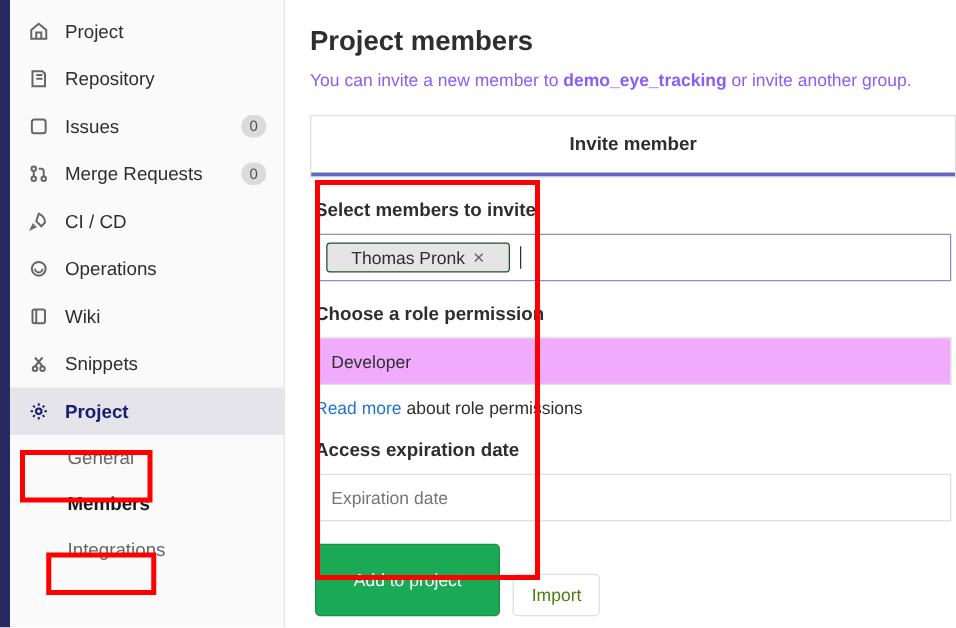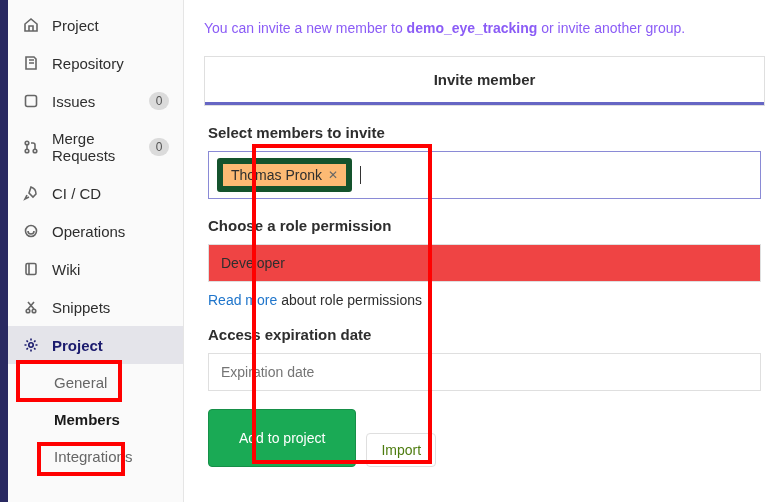--- a/index.html
+++ b/index.html
@@ -1,40 +1,40 @@
 <!DOCTYPE html>
 <html><head>
 <meta charset="utf-8">
 <style>
   * { box-sizing: border-box; margin: 0; padding: 0; }
   body { font-family: -apple-system, BlinkMacSystemFont, "Segoe UI", Helvetica, Arial, sans-serif; font-size: 14px; color: #2e2e2e; background: #fff; width: 765px; height: 502px; overflow: hidden; position: relative; }
   .layout { display: flex; height: 100%; }
   .left-dark { width: 8px; background: #292961; flex-shrink: 0; }
-  .sidebar { width: 176px; background: #fafafa; border-right: 1px solid #e5e5e5; flex-shrink: 0; padding-top: 6px; }
+  .sidebar { width: 220px; background: #fafafa; border-right: 1px solid #e5e5e5; flex-shrink: 0; padding-top: 6px; }
   .nav-item { display: flex; align-items: center; padding: 10px 14px; color: #2e2e2e; cursor: pointer; position: relative; }
   .nav-item.active { background: #e4e4ea; color: #1b1b6e; font-weight: 600; }
   .nav-item .icon { width: 18px; height: 18px; display: inline-flex; align-items: center; justify-content: center; margin-right: 12px; color: #666; }
   .nav-item.active .icon { color: #1b1b6e; }
   .nav-item .label { flex: 1; font-size: 15px; }
   .nav-item .badge { background: #dbdbdb; color: #525252; border-radius: 10px; font-size: 12px; min-width: 20px; height: 18px; display: inline-flex; align-items: center; justify-content: center; padding: 0 6px; }
   .sub-item { display: flex; align-items: center; padding: 10px 14px 10px 46px; color: #666; cursor: pointer; font-size: 15px; }
   .sub-item.active { color: #1a1a1a; font-weight: 600; }
   .main { flex: 1; padding: 20px 0 0 20px; overflow: hidden; }
   h1 { font-size: 22px; font-weight: 700; margin-bottom: 10px; }
   .intro { font-size: 14px; color: #8b5cf6; margin-bottom: 20px; }
   .intro b { font-weight: 700; }
   .tabbar { border: 1px solid #dfdfdf; display: flex; }
   .tab { flex: 1; text-align: center; padding: 14px 0; font-size: 15px; font-weight: 600; border-bottom: 3px solid #6666c4; cursor: pointer; }
   .form-area { padding: 18px 4px 0 4px; }
   .field-label { font-weight: 600; font-size: 15px; margin-bottom: 10px; display: block; }
   .token-input { border: 1px solid #8a8ad6; background: #fff; padding: 6px 8px; display: flex; align-items: center; gap: 8px; margin-bottom: 18px; }
-  .token { border: 6px solid #14532d; border-radius: 3px; padding: 3px 8px; font-size: 14px; display: inline-flex; align-items: center; gap: 6px; background: #fdba74; }
+  .token { border: 1px solid #14532d; border-radius: 3px; padding: 3px 19px; font-size: 14px; display: inline-flex; align-items: center; gap: 6px; background: #e5e5e5; }
   .token .x { color: #666; cursor: pointer; font-size: 12px; }
   .cursor { width: 1px; height: 18px; background: #333; display: inline-block; }
-  .select-box { border: 1px solid #dfdfdf; background: #ef4444; padding: 10px 12px; font-size: 14px; margin-bottom: 10px; cursor: pointer; }
+  .select-box { border: 1px solid #dfdfdf; background: #f0abfc; padding: 10px 12px; font-size: 14px; margin-bottom: 10px; cursor: pointer; }
   .readmore { font-size: 14px; margin-bottom: 18px; }
   .readmore a { color: #1f75cb; text-decoration: none; }
   .text-input { border: 1px solid #dfdfdf; background: #fff; padding: 10px 12px; font-size: 14px; margin-bottom: 18px; width: 100%; color: #4c1d95; }
   .btn-row { display: flex; gap: 10px; }
   .btn-primary { background: #1aaa55; color: #fff; border: 1px solid #168f48; border-radius: 4px; padding: 8px 30px; font-size: 14px; cursor: pointer; }
   .btn-secondary { background: #fff; color: #4d7c0f; border: 1px solid #dfdfdf; border-radius: 4px; padding: 8px 14px; font-size: 14px; cursor: pointer; margin-top: 24px; }
   .hl { position: absolute; border: 4px solid #ff0000; pointer-events: none; z-index: 50; }
   .hl-settings { left: 16px; top: 360px; width: 106px; height: 42px; }
   .hl-members { left: 37px; top: 442px; width: 88px; height: 34px; }
   .hl-form { left: 252px; top: 144px; width: 180px; height: 320px; }
@@ -131,20 +131,21 @@
           </svg>
         </span>
       <span class="label">Project</span>
     </div>
     <div class="sub-item">General</div>
     <div class="sub-item active">Members</div>
     <div class="sub-item">Integrations</div>
   </div>
 
   <div class="main">
+    <h1>Project members</h1>
     <p class="intro">
       <span>You can invite a new member to </span><b>demo_eye_tracking</b><span> or invite another group.</span>
     </p>
 
     <div class="tabbar">
       <div class="tab">Invite member</div>
     </div>
 
     <div class="form-area">
       <label class="field-label">Select members to invite</label>

